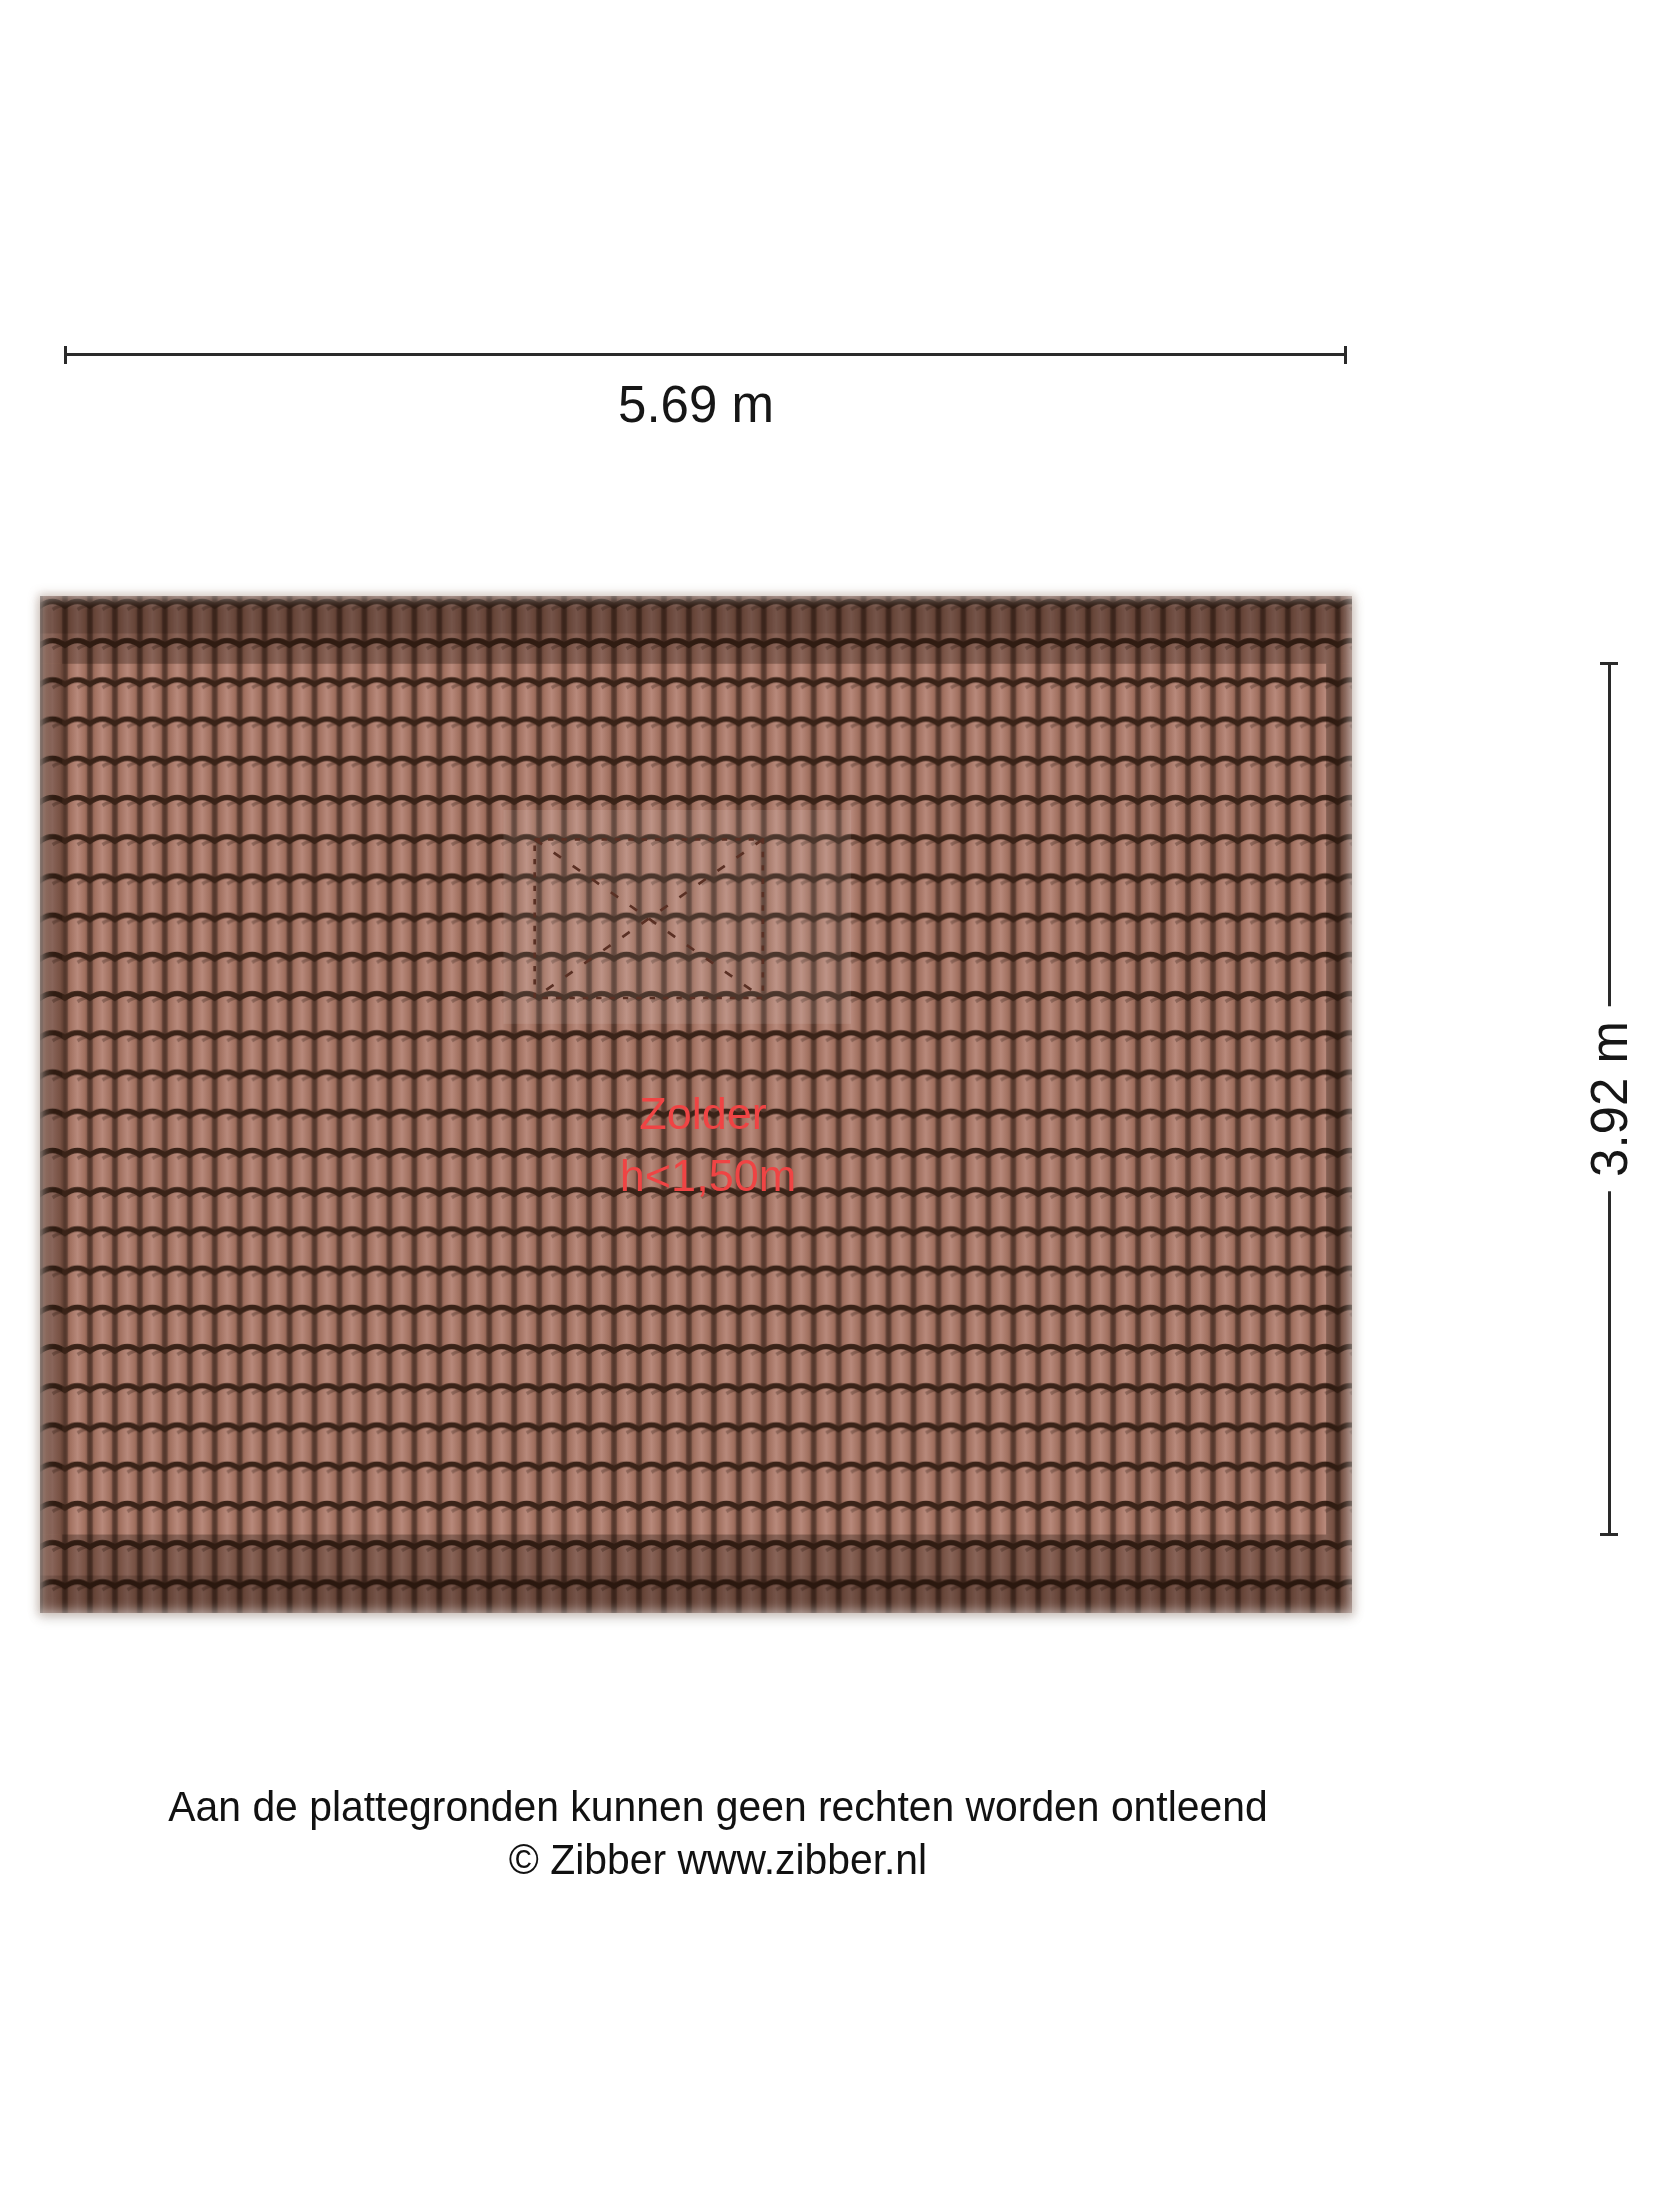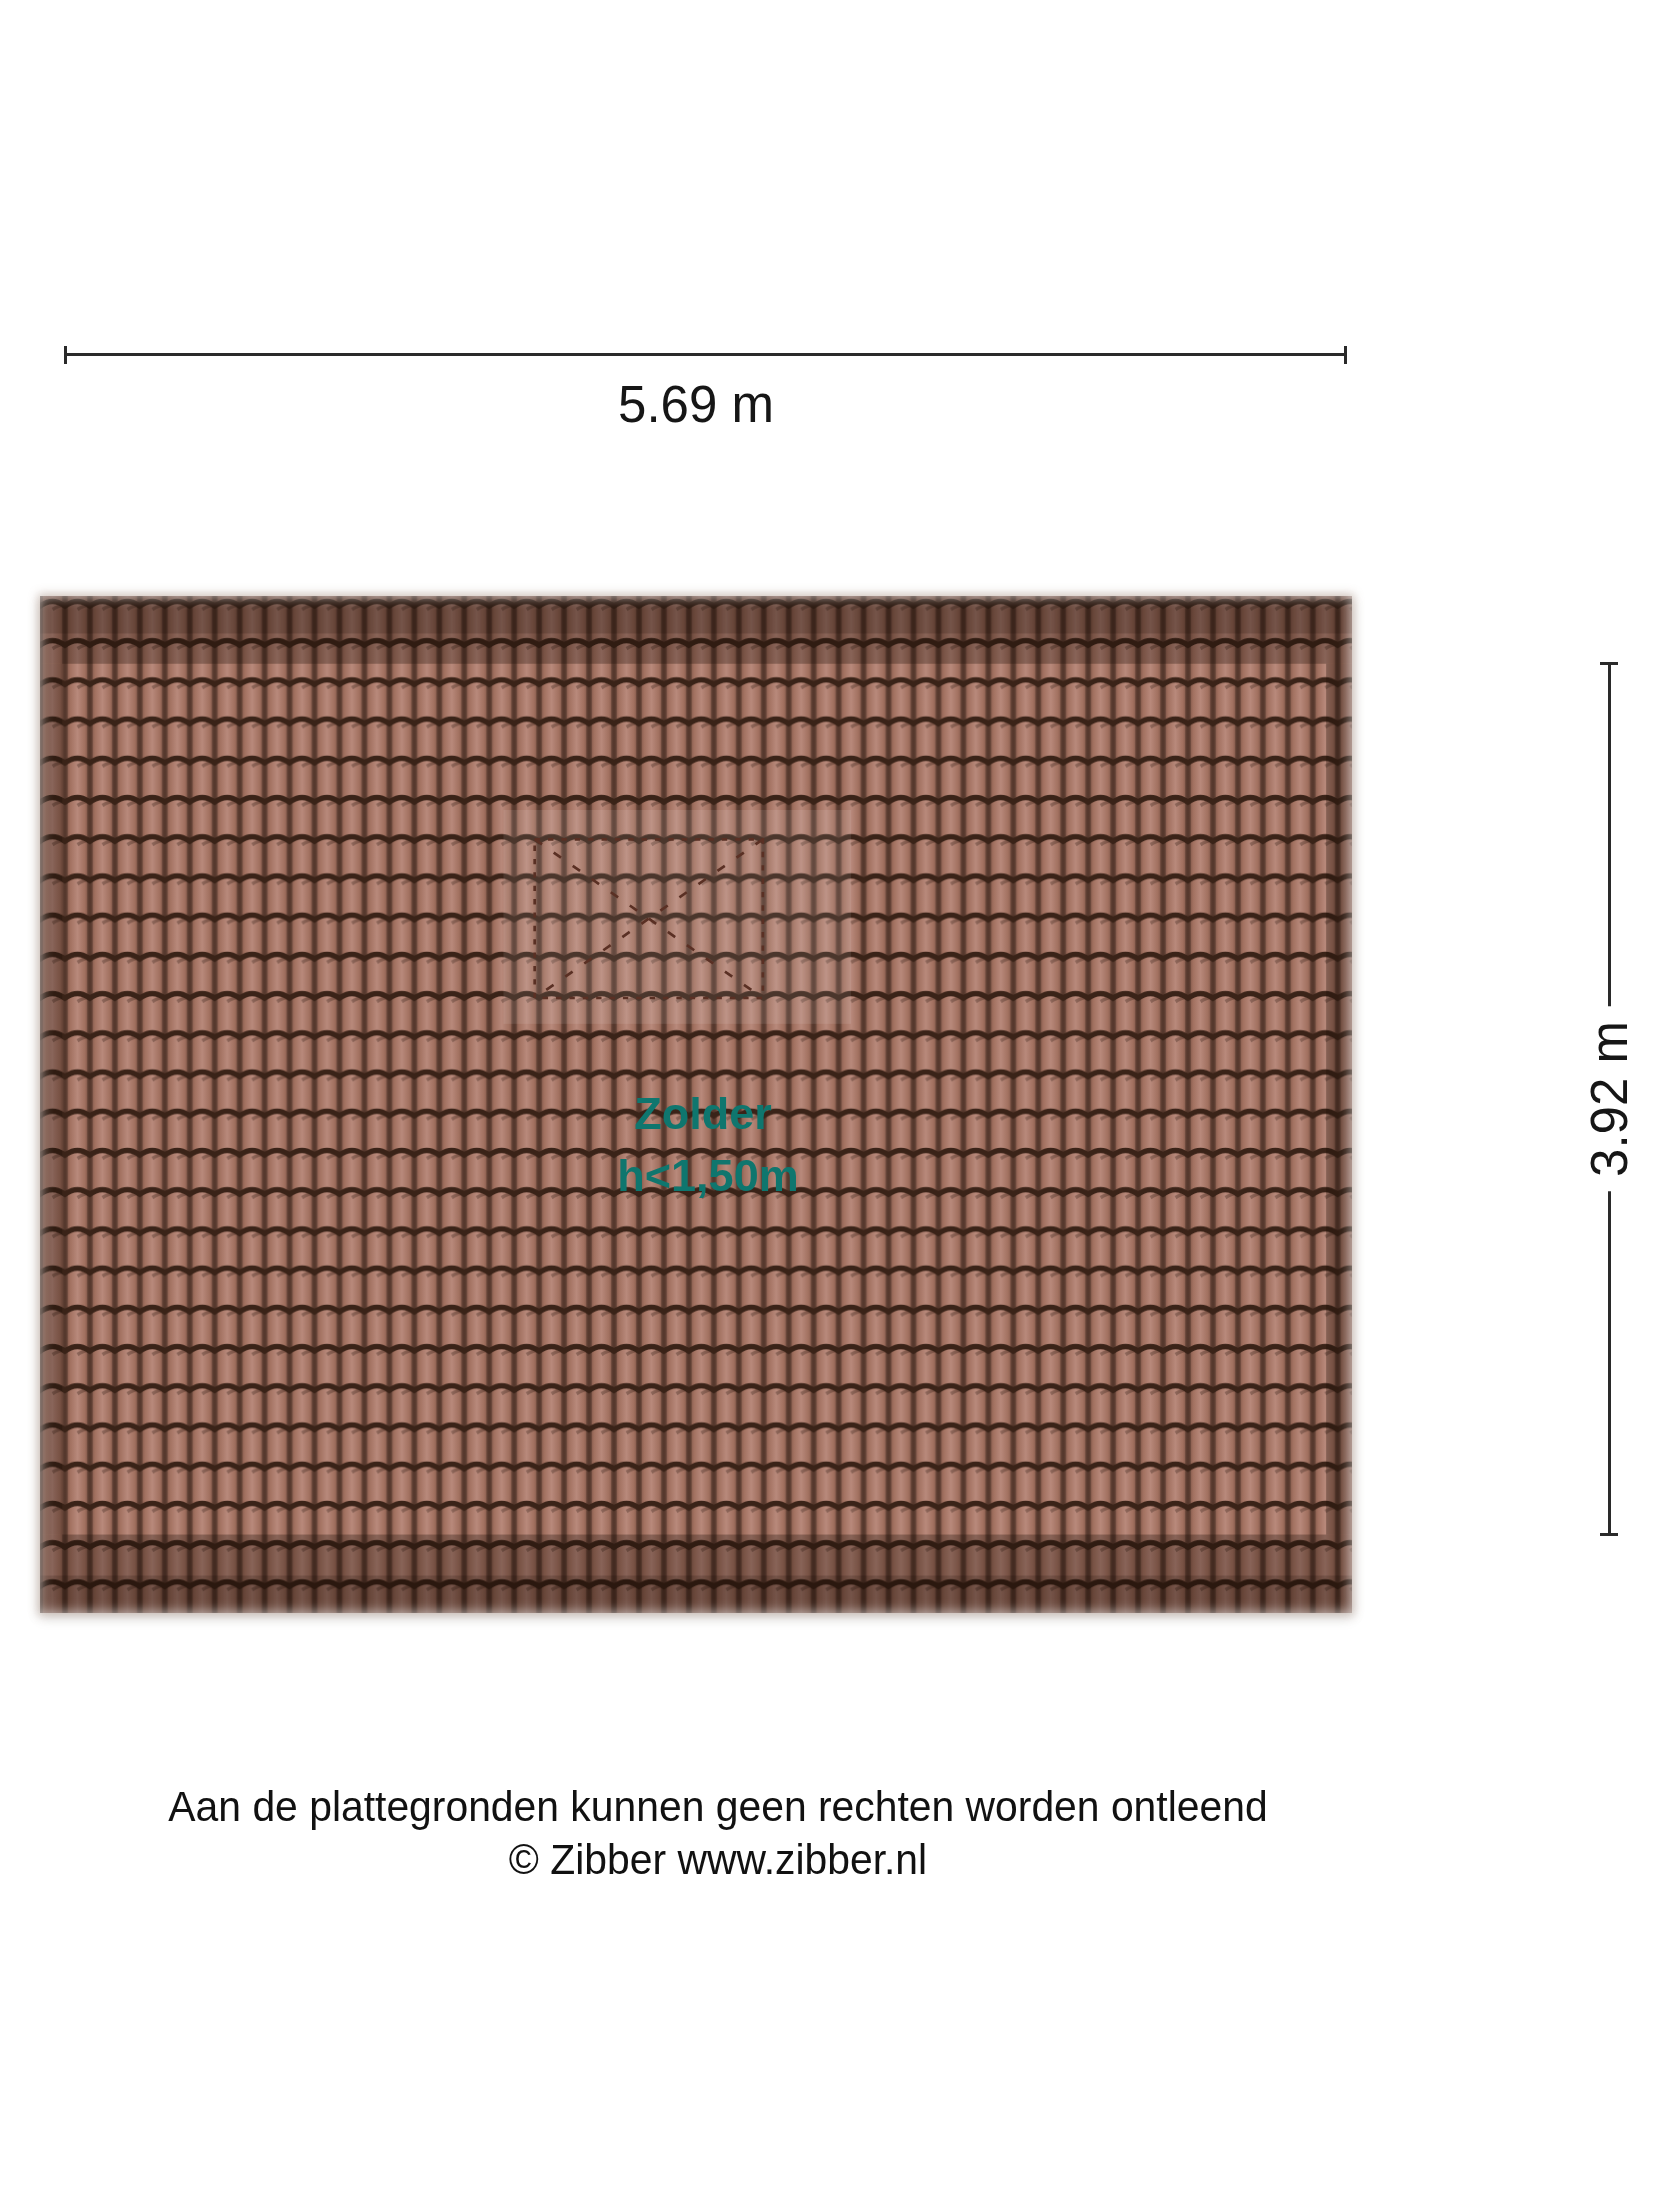--- a/index.html
+++ b/index.html
@@ -18,22 +18,22 @@
   .dim-label-v{left:1609px;top:1099px;transform:translate(-50%,-50%) rotate(-90deg);}
 
   
   .roof{left:40px;top:596px;width:1312px;height:1017px;
         box-shadow:0 0 9px 1.8px rgba(160,130,112,0.45), 0 5.3px 12.5px rgba(0,0,0,0.13);}
   .roof svg{display:block;}
   .roof-vignette{left:40px;top:596px;width:1312px;height:1017px;
         box-shadow:inset 0 0 12.5px rgba(255,255,255,0.75);pointer-events:none;}
 
   
-  .room-label{font-size:45px;line-height:46px;color:#0f766e;white-space:nowrap;
-              transform:translate(-50%,-50%);font-weight:bold;}
+  .room-label{font-size:45px;line-height:46px;color:#ef4444;white-space:nowrap;
+              transform:translate(-50%,-50%);}
   .room-name{left:703px;top:1114px;}
   .room-height{left:708px;top:1176px;}
 
   
   .footer{left:0;top:1780px;width:1436px;text-align:center;
           font-size:43px;line-height:53px;color:#111111;
           transform:scaleX(0.95);transform-origin:50% 0;}
   .footer div{white-space:nowrap;}
 </style>
 </head>

